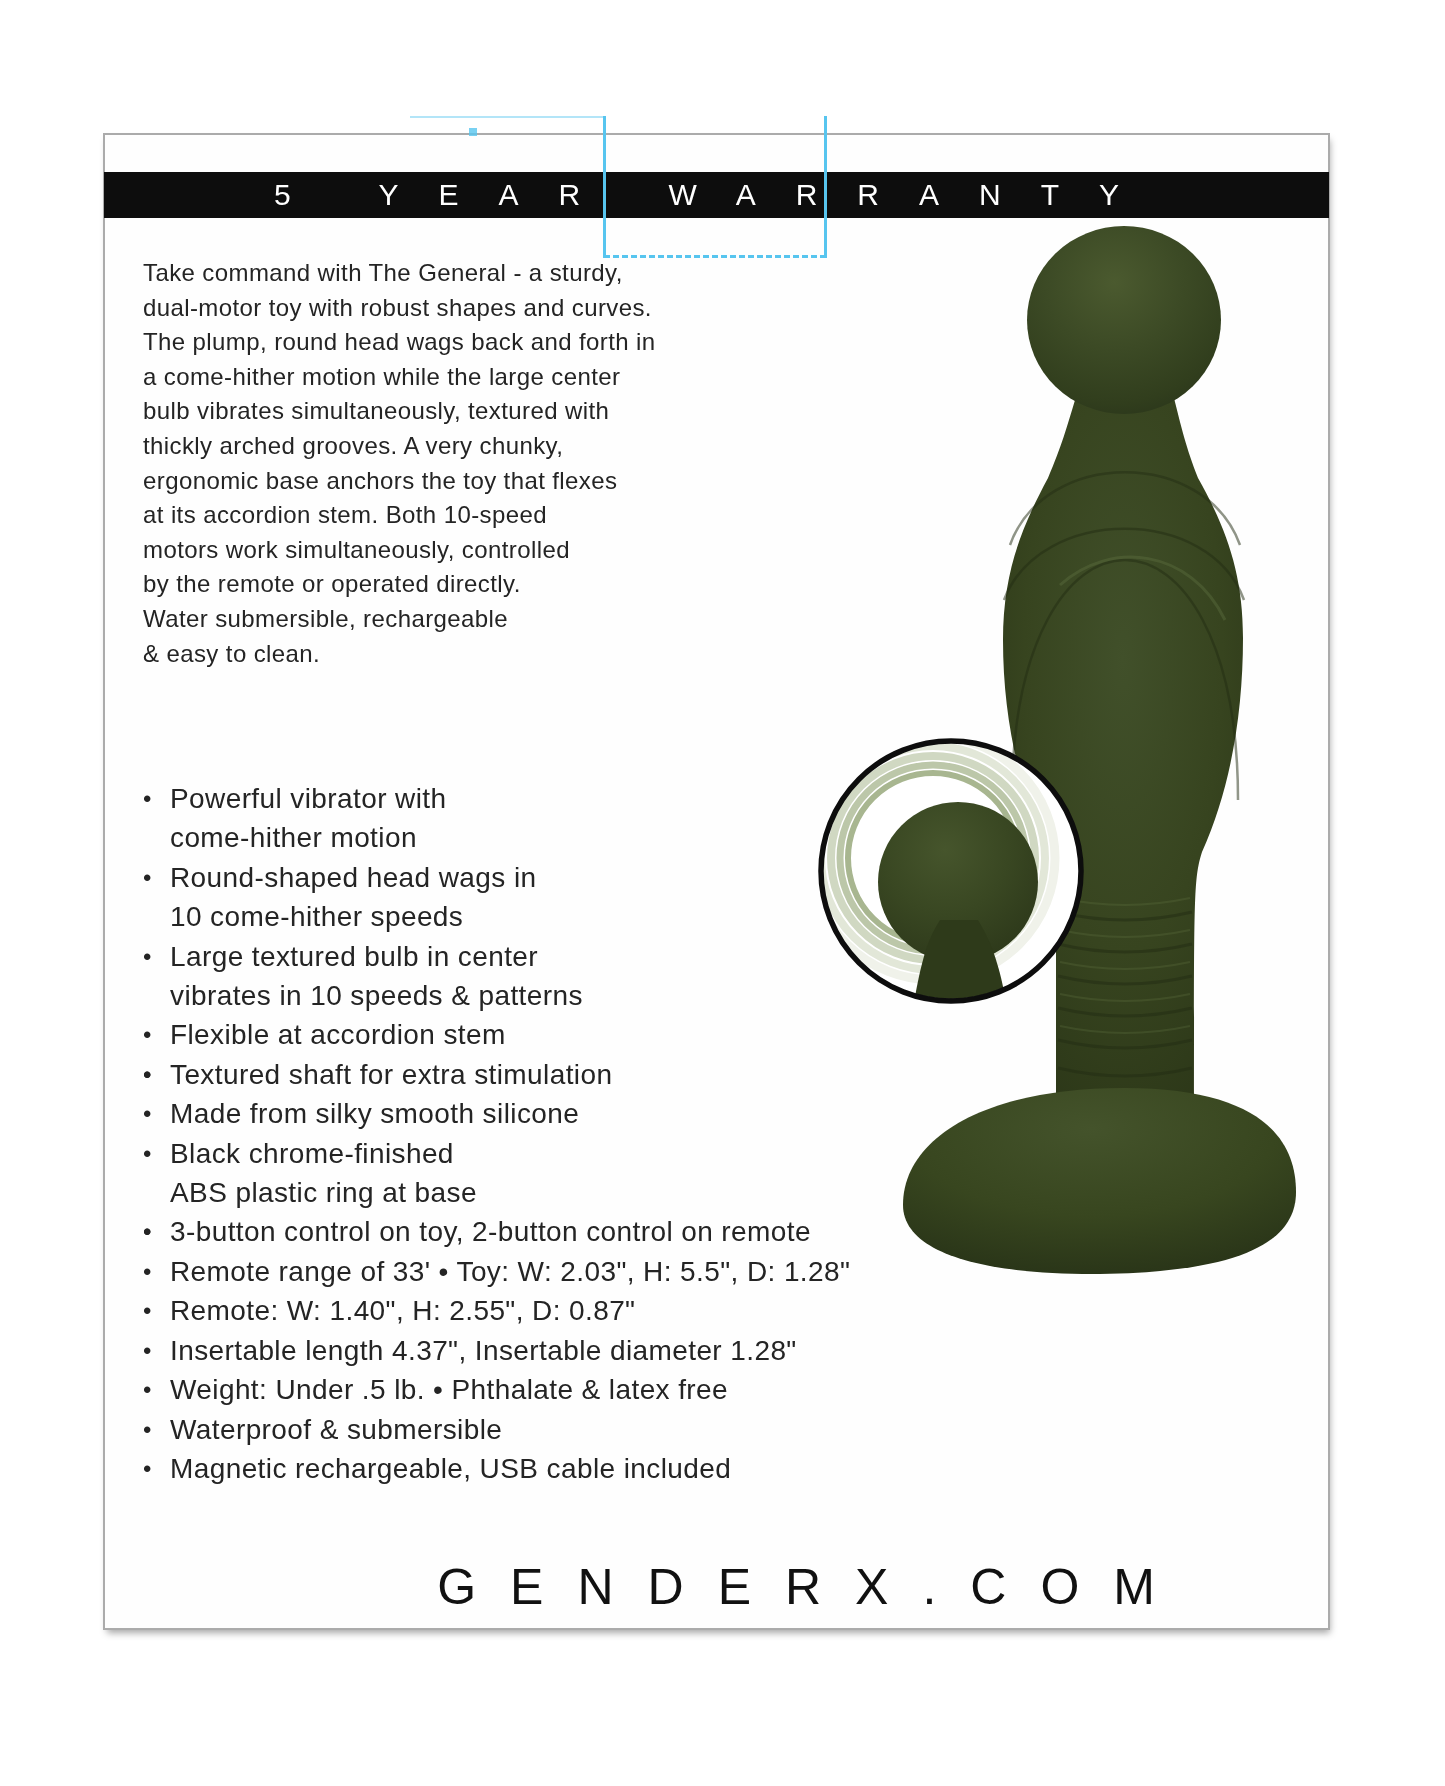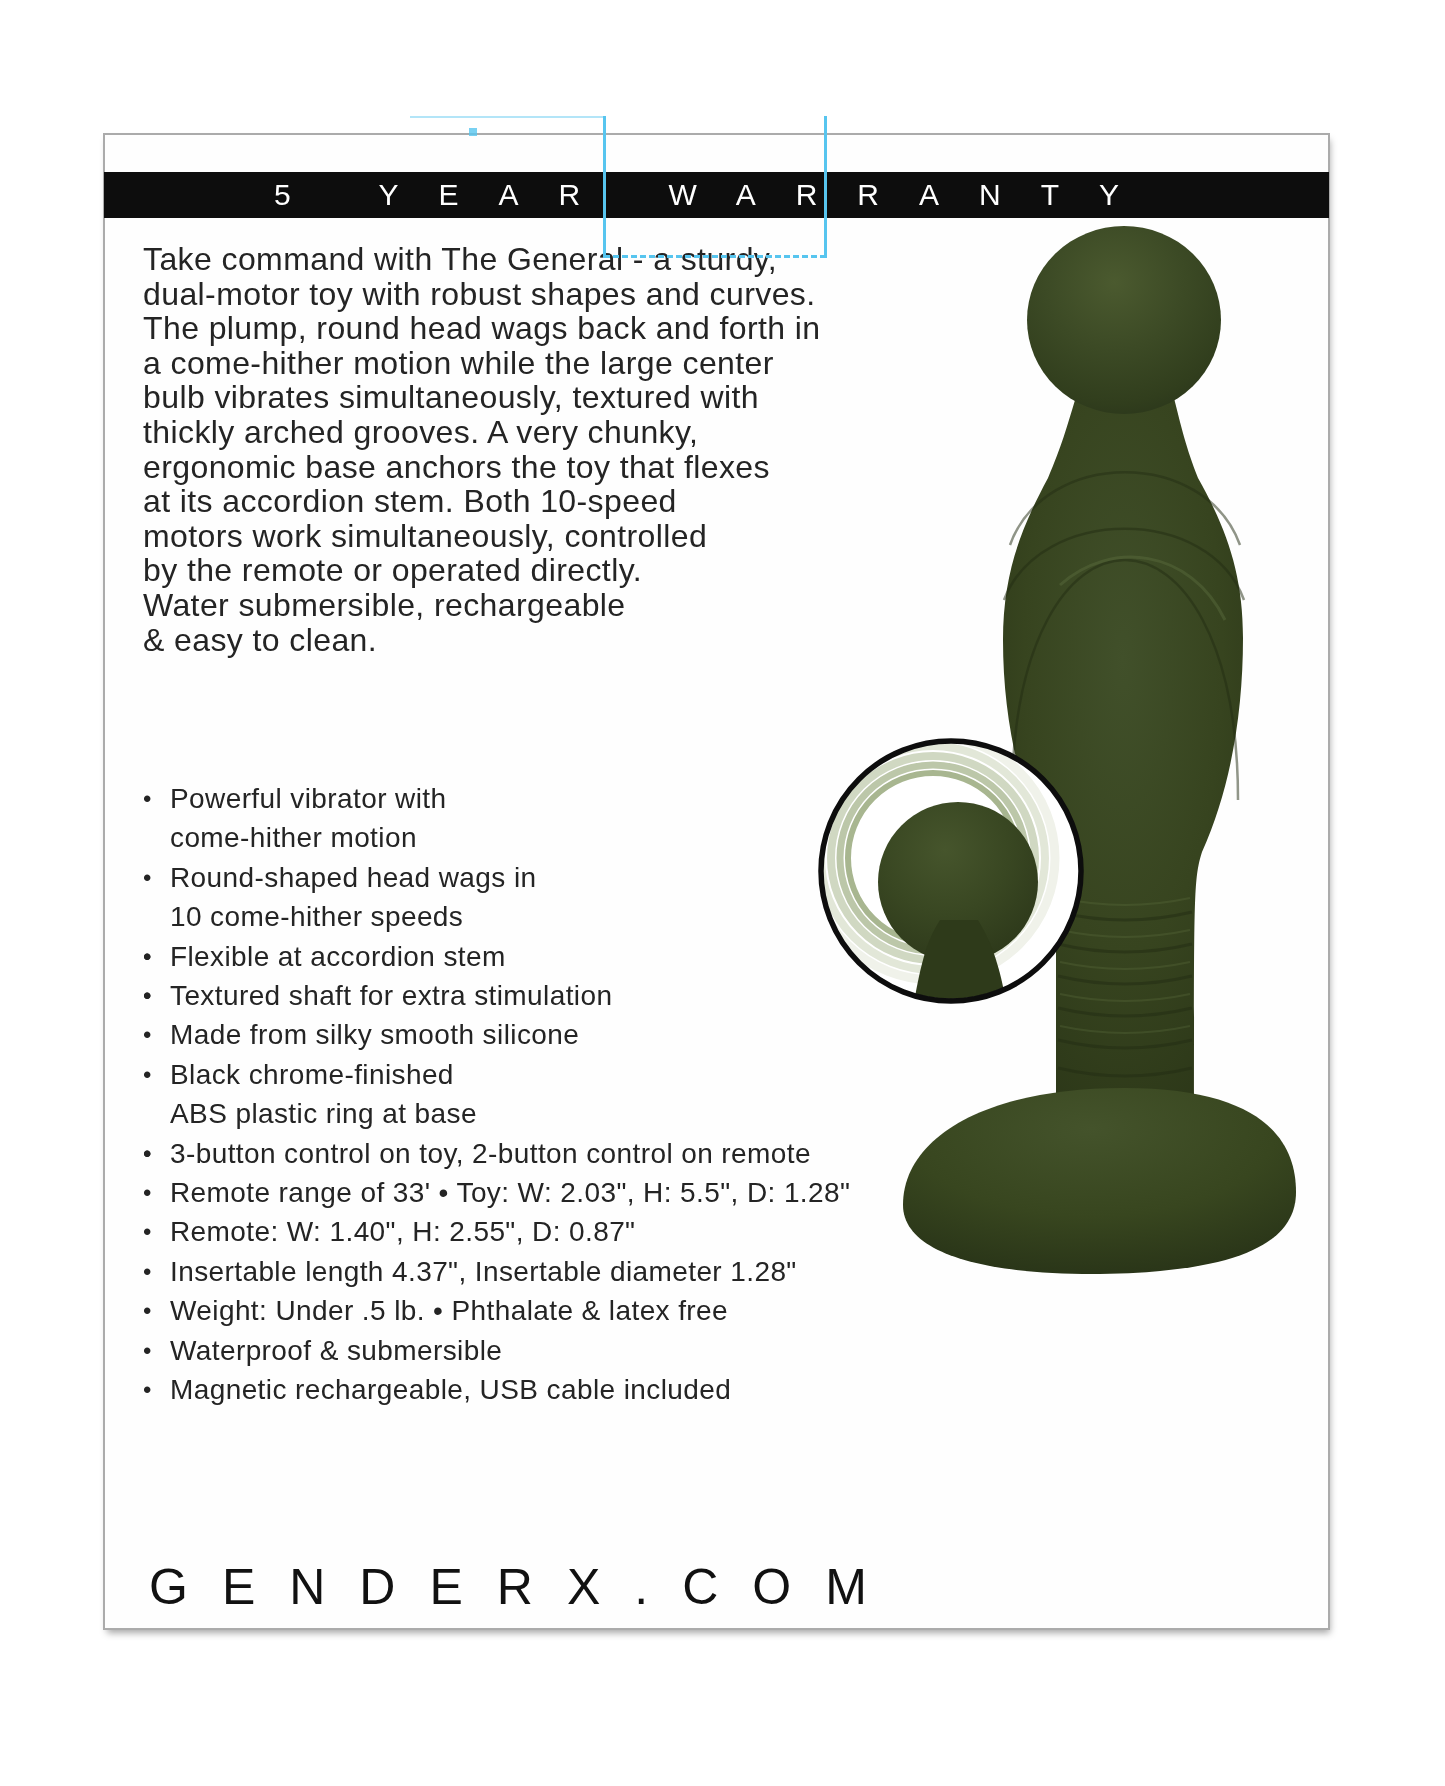--- a/index.html
+++ b/index.html
@@ -4,30 +4,30 @@
 <style>
   html,body{margin:0;padding:0;background:#ffffff;}
   .page{position:relative;width:1445px;height:1786px;background:#ffffff;overflow:hidden;
         font-family:"Liberation Sans","DejaVu Sans",sans-serif;color:#222;}
   .card{position:absolute;left:103px;top:133px;width:1227px;height:1497px;
         background:#fefefe;border:2px solid #ababab;box-sizing:border-box;
         box-shadow:2px 5px 7px -2px rgba(0,0,0,0.35);}
   .banner{position:absolute;left:104px;top:172px;width:1225px;height:46px;background:#0d0d0d;
           display:flex;align-items:center;justify-content:center;z-index:3;}
   .banner span{color:#ffffff;font-size:30px;font-weight:400;letter-spacing:40px;white-space:nowrap;}
-  .description{position:absolute;left:143px;top:242px;width:820px;
-               font-size:32px;line-height:34.6px;letter-spacing:0.4px;
+  .description{position:absolute;left:143px;top:256px;width:820px;
+               font-size:24px;line-height:34.6px;letter-spacing:0.4px;
                white-space:pre-line;color:#242424;z-index:3;}
   .features{position:absolute;left:141px;top:779px;width:1160px;margin:0;padding:0;
             list-style:none;z-index:3;color:#242424;}
   .features li{position:relative;padding-left:29px;font-size:28px;line-height:39.4px;
                letter-spacing:0.4px;}
   .features .dot{position:absolute;left:2px;top:0;font-size:24px;}
   .features .ftxt{white-space:pre-line;text-align:right;}
-  .website{position:absolute;left:115px;top:1558px;width:1087px;text-align:left;
+  .website{position:absolute;left:102px;top:1558px;width:1087px;text-align:right;
            font-size:50px;letter-spacing:34px;text-indent:34px;color:#111;
            white-space:nowrap;z-index:3;}
   .toy{position:absolute;left:880px;top:205px;z-index:1;}
   .inset{position:absolute;left:808px;top:728px;z-index:2;}
   
   .guide{position:absolute;background:#57c5ef;z-index:6;}
   .guide-v1{left:603px;top:116px;width:3px;height:142px;}
   .guide-v2{left:824px;top:116px;width:3px;height:142px;}
   .guide-h-top{left:410px;top:116px;width:196px;height:2px;opacity:.45;}
   .guide-tick{left:469px;top:128px;width:8px;height:8px;opacity:.8;}
@@ -56,21 +56,22 @@
 motors work simultaneously, controlled
 by the remote or operated directly.
 Water submersible, rechargeable
 &amp; easy to clean.</div>
 
   <ul class="features">
       <li><span class="dot">•</span><span class="ftxt">Powerful vibrator with
 come-hither motion</span></li>
       <li><span class="dot">•</span><span class="ftxt">Round-shaped head wags in
 10 come-hither speeds</span></li>
-      <li><span class="dot">•</span></li>
+      <li><span class="dot">•</span><span class="ftxt">Large textured bulb in center
+vibrates in 10 speeds &amp; patterns</span></li>
       <li><span class="dot">•</span><span class="ftxt">Flexible at accordion stem</span></li>
       <li><span class="dot">•</span></li>
       <li><span class="dot">•</span><span class="ftxt">Textured shaft for extra stimulation</span></li>
       <li><span class="dot">•</span><span class="ftxt">Made from silky smooth silicone</span></li>
       <li><span class="dot">•</span><span class="ftxt">Black chrome-finished
 ABS plastic ring at base</span></li>
       <li><span class="dot">•</span></li>
       <li><span class="dot">•</span><span class="ftxt">3-button control on toy, 2-button control on remote</span></li>
       <li><span class="dot">•</span><span class="ftxt">Remote range of 33' • Toy: W: 2.03", H: 5.5", D: 1.28"</span></li>
       <li><span class="dot">•</span><span class="ftxt">Remote: W: 1.40", H: 2.55", D: 0.87"</span></li>

